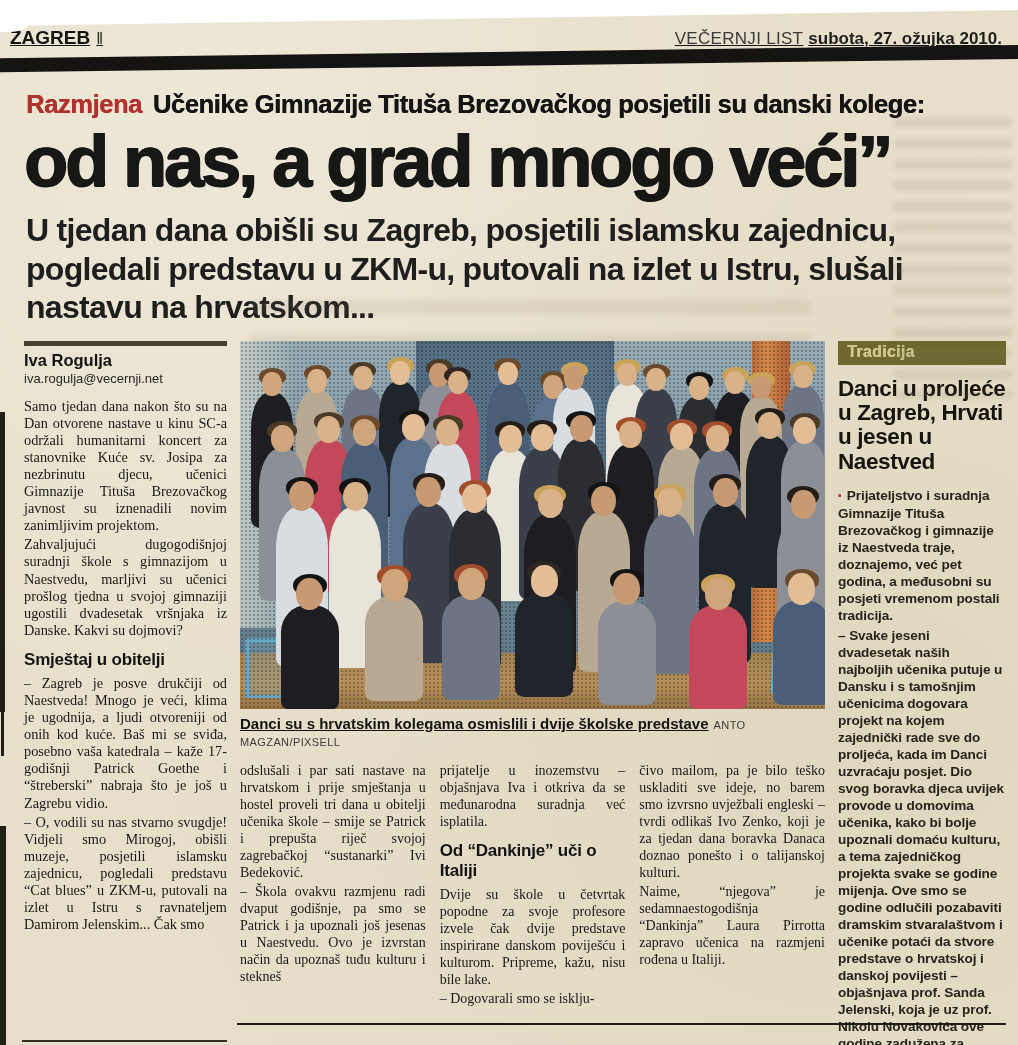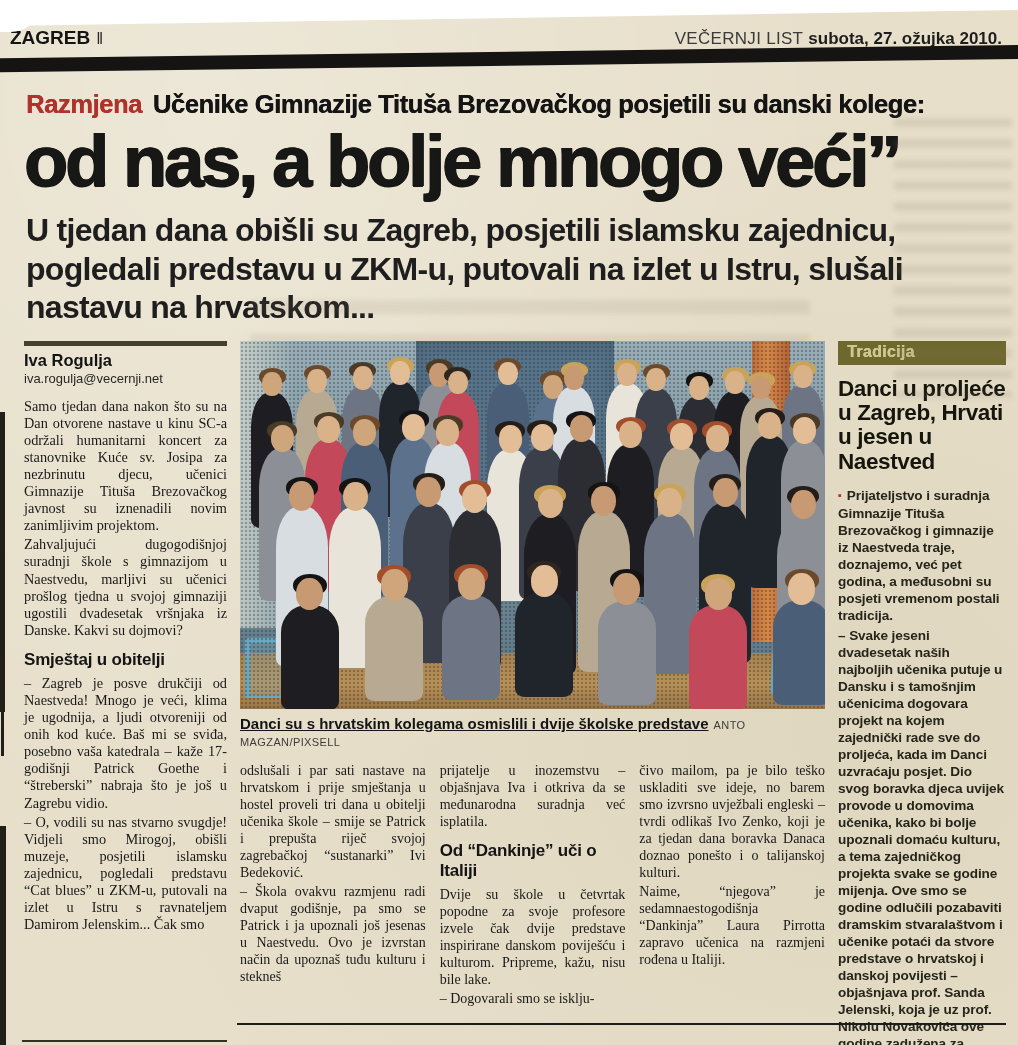--- a/index.html
+++ b/index.html
@@ -15,21 +15,21 @@
   .s1{left:0;top:412px;width:5px;height:300px;}
   .s2{left:1px;top:636px;width:3px;height:120px;}
   .s3{left:0;top:826px;width:6px;height:219px;}
   .ghost{position:absolute;pointer-events:none;filter:blur(2.5px);}
   .g1{right:6px;top:118px;width:118px;height:280px;opacity:.5;
       background:repeating-linear-gradient(180deg, rgba(125,113,92,0.30) 0 9px, transparent 9px 21px);}
   .g2{left:250px;top:300px;width:560px;height:110px;opacity:.55;
       background:repeating-linear-gradient(180deg, rgba(128,115,92,0.22) 0 14px, transparent 14px 34px);}
   
   .masthead{display:flex;justify-content:space-between;align-items:flex-end;
-            padding:27px 16px 4px 10px;font-family:"Liberation Sans", sans-serif;}
+            padding:27px 16px 4px 10px;font-family:"Liberation Sans", sans-serif;text-decoration:underline;}
   .section-label{font-weight:700;font-size:19px;color:#141414;}
   .section-mark{font-weight:400;font-size:17px;margin-left:6px;color:#2a2a2a;}
   .issue{font-size:17px;color:#1d1d1d;}
   .issue .paper{font-weight:400;letter-spacing:0.3px;color:#3a3a3a;}
   .issue .date{font-weight:700;margin-left:5px;}
   .masthead-rule{position:relative;height:14px;background:#151412;width:1040px;margin-left:-10px;
                  transform:rotate(-0.75deg);transform-origin:40% 50%;}
   
   .kickline{padding:24px 10px 0 26px;font-family:"Liberation Sans", sans-serif;
             font-weight:700;font-size:25.5px;letter-spacing:-0.4px;line-height:1.05;}
@@ -113,21 +113,21 @@
   <div class="masthead-rule"></div>
 
   <div class="ghost g1"></div>
   <div class="ghost g2"></div>
 
   <div class="kickline">
     <span class="kicker">Razmjena</span><span class="overline">Učenike Gimnazije Tituša Brezovačkog posjetili su danski kolege:</span>
   </div>
 
   <h1 class="headline">
-    <div>od nas, a bolje mnogo veći”</div>
+    <div>od nas, a grad mnogo veći”</div>
   </h1>
 
   <p class="deck">U tjedan dana obišli su Zagreb, posjetili islamsku zajednicu, pogledali predstavu u ZKM-u, putovali na izlet u Istru, slušali nastavu na hrvatskom...</p>
 
   <div class="content">
 
     <aside class="colL">
       <div class="byline">
         <span class="author">Iva Rogulja</span>
         <span class="email">iva.rogulja@vecernji.net</span>

